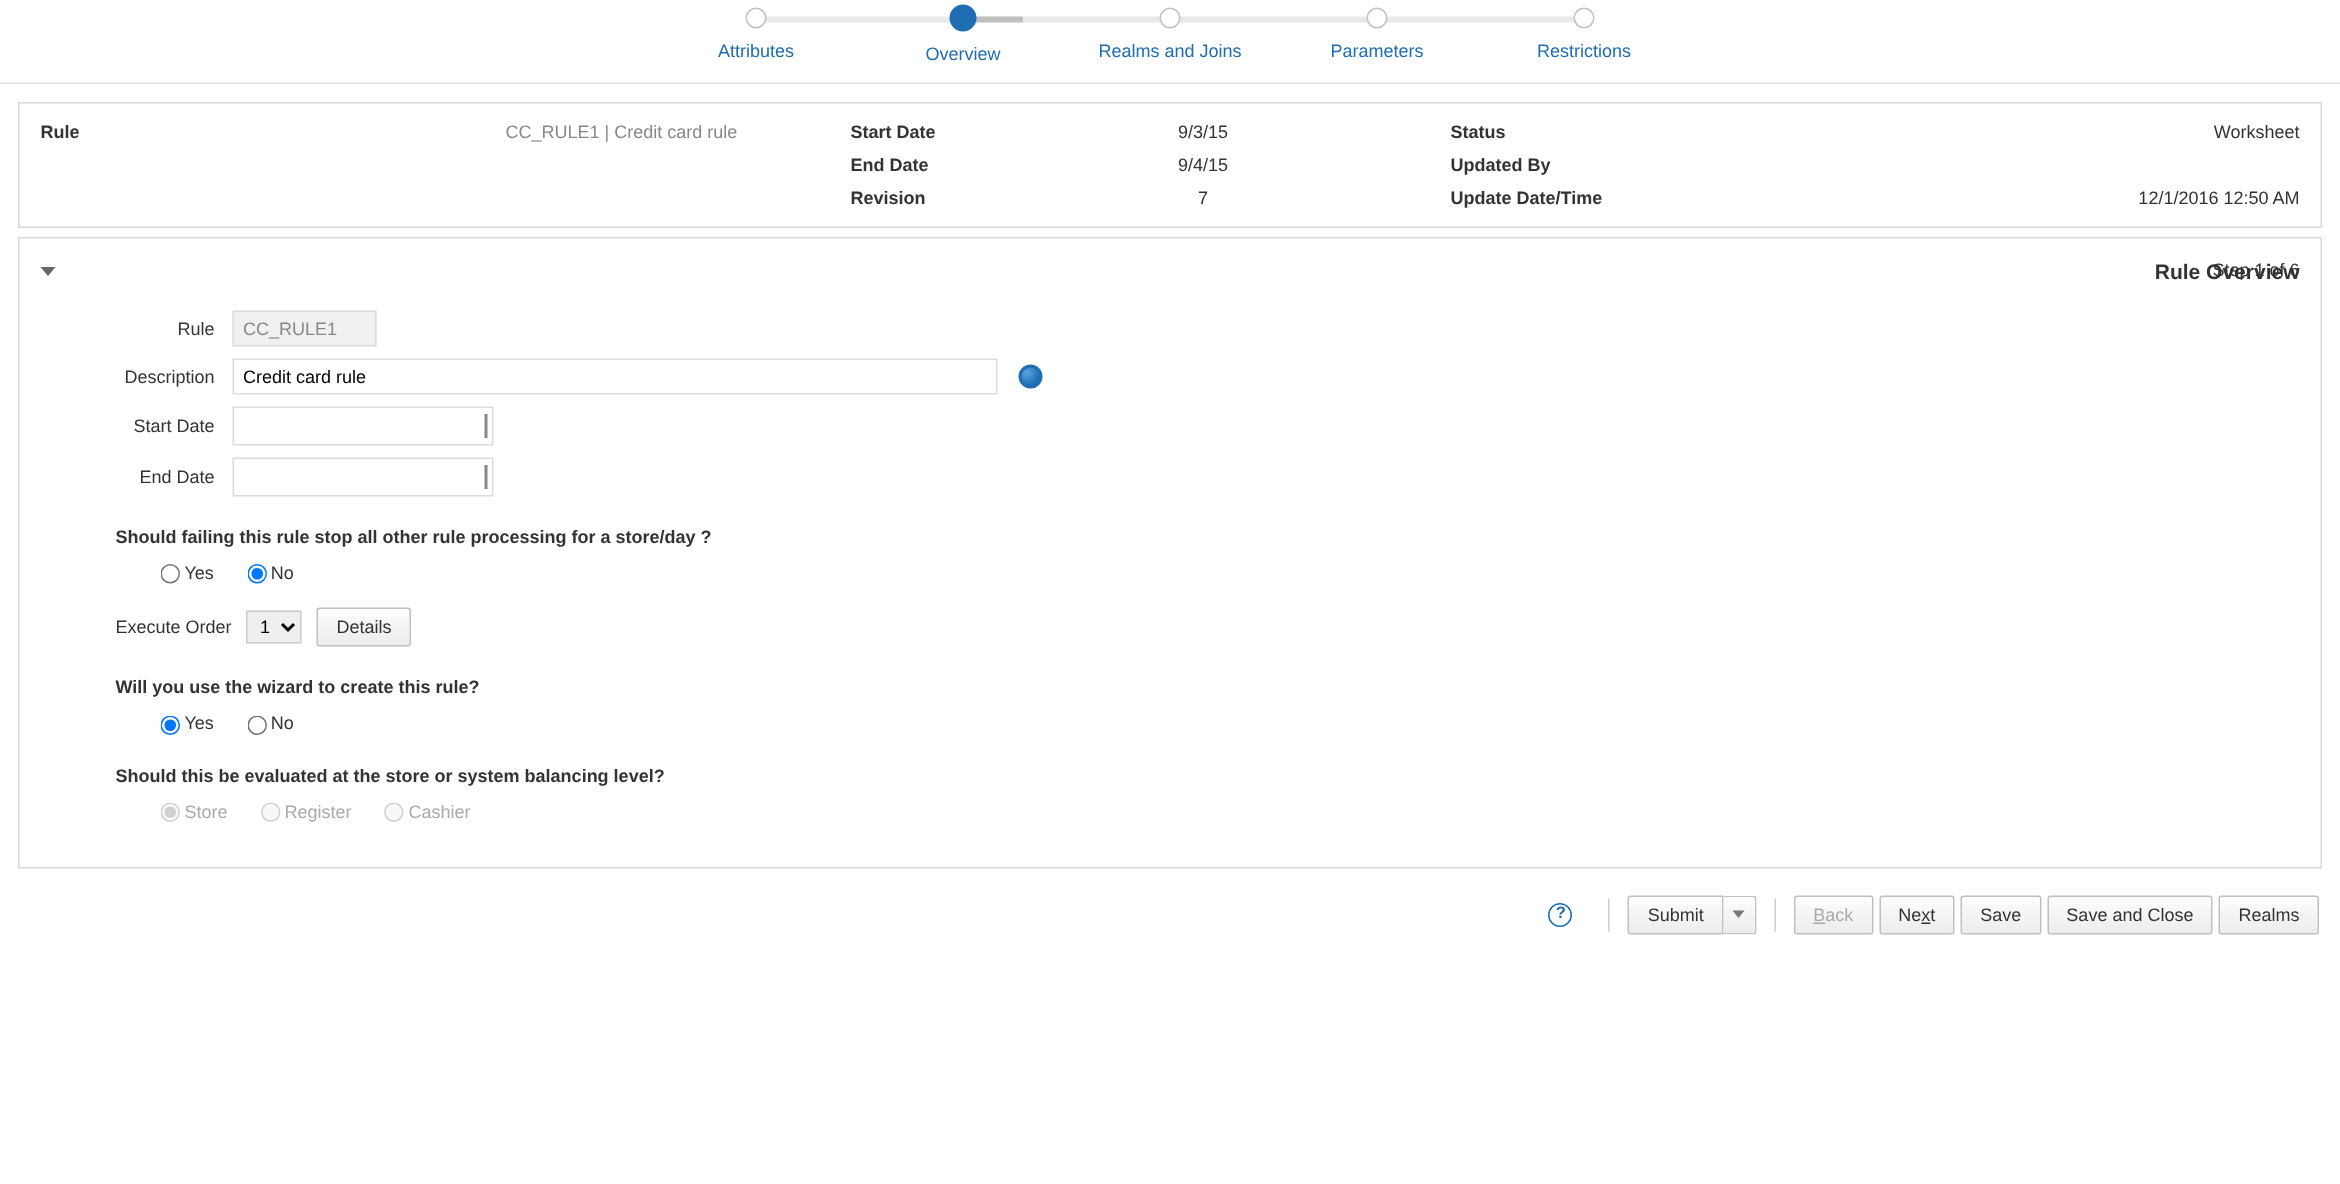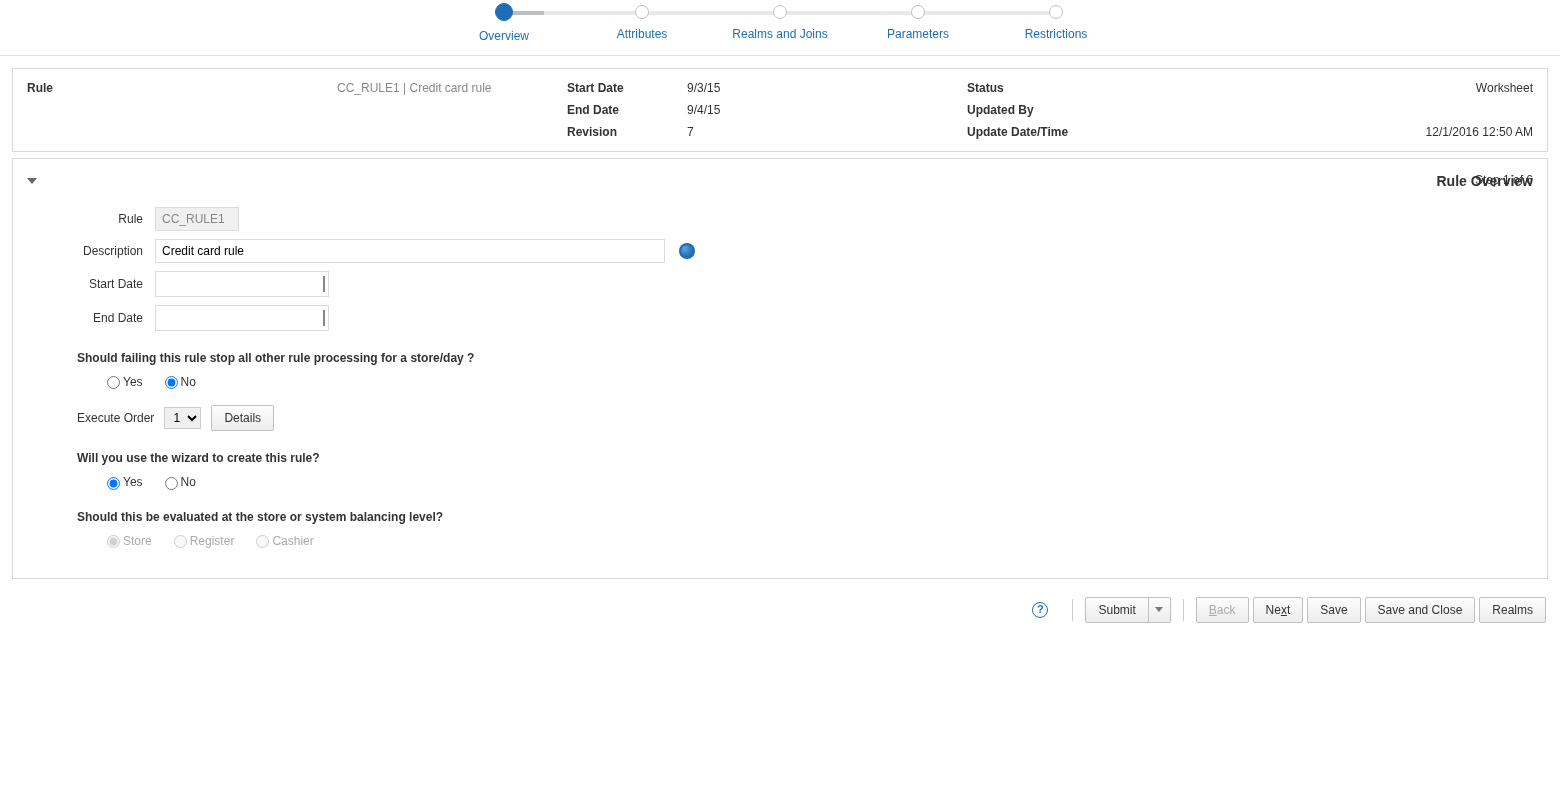--- a/index.html
+++ b/index.html
@@ -76,21 +76,21 @@
     padding: 10px 14px;
     display: flex;
   }
   .info-col { display: flex; flex-direction: column; gap: 4px; }
   .info-row { display: flex; height: 18px; align-items: center; }
   .info-label { font-weight: bold; min-width: 120px; }
   .info-col1 { flex: 0 0 540px; }
   .info-col1 .info-row .info-label { min-width: 60px; }
   .info-col1 .info-value { color: #888; margin-left: 250px; }
   .info-col2 { flex: 0 0 400px; }
-  .info-col2 .info-value { text-align: left; flex: 1; padding-right: 50px; }
+  .info-col2 .info-value { text-align: center; flex: 1; padding-right: 50px; }
   .info-col3 { flex: 1; }
   .info-col3 .info-value { text-align: right; flex: 1; }
   .panel {
     border: 1px solid #d9d9d9;
     margin: 0 12px 12px 12px;
     padding: 14px 14px 30px 14px;
     min-height: 390px;
     position: relative;
   }
   .panel-header {
@@ -127,21 +127,21 @@
   }
   .text-input {
     border: 1px solid #dcdcdc;
     padding: 4px 6px;
     font-size: 12px;
     height: 24px;
   }
   .text-input.readonly {
     background: #f0f0f0;
     color: #888;
-    width: 84px;
+    width: 96px;
   }
   .text-input.wide { width: 510px; }
   .date-input-wrap {
     display: flex;
     align-items: center;
     border: 1px solid #dcdcdc;
     height: 26px;
     width: 174px;
     position: relative;
   }
@@ -265,30 +265,30 @@
     border-top: 5px solid #777;
   }
   input[type=radio] { margin: 0 3px 0 0; vertical-align: middle; }
   input[type=radio]:disabled + span { color: #aaa; }
 </style>
 </head>
 <body>
 
 <div class="wizard-steps">
   <div class="steps-inner">
+    <div class="step">
+      <div class="dot"></div>
+        <div class="bar"></div>
+      <div class="step-label">Attributes</div>
+    </div>
     <div class="step current">
       <div class="dot"></div>
       <div class="bar"></div>
       <div class="bar-partial"></div>
       <div class="step-label">Overview</div>
-    </div>
-    <div class="step">
-      <div class="dot"></div>
-        <div class="bar"></div>
-      <div class="step-label">Attributes</div>
     </div>
     <div class="step">
       <div class="dot"></div>
         <div class="bar"></div>
       <div class="step-label">Realms and Joins</div>
     </div>
     <div class="step">
       <div class="dot"></div>
         <div class="bar"></div>
       <div class="step-label">Parameters</div>

